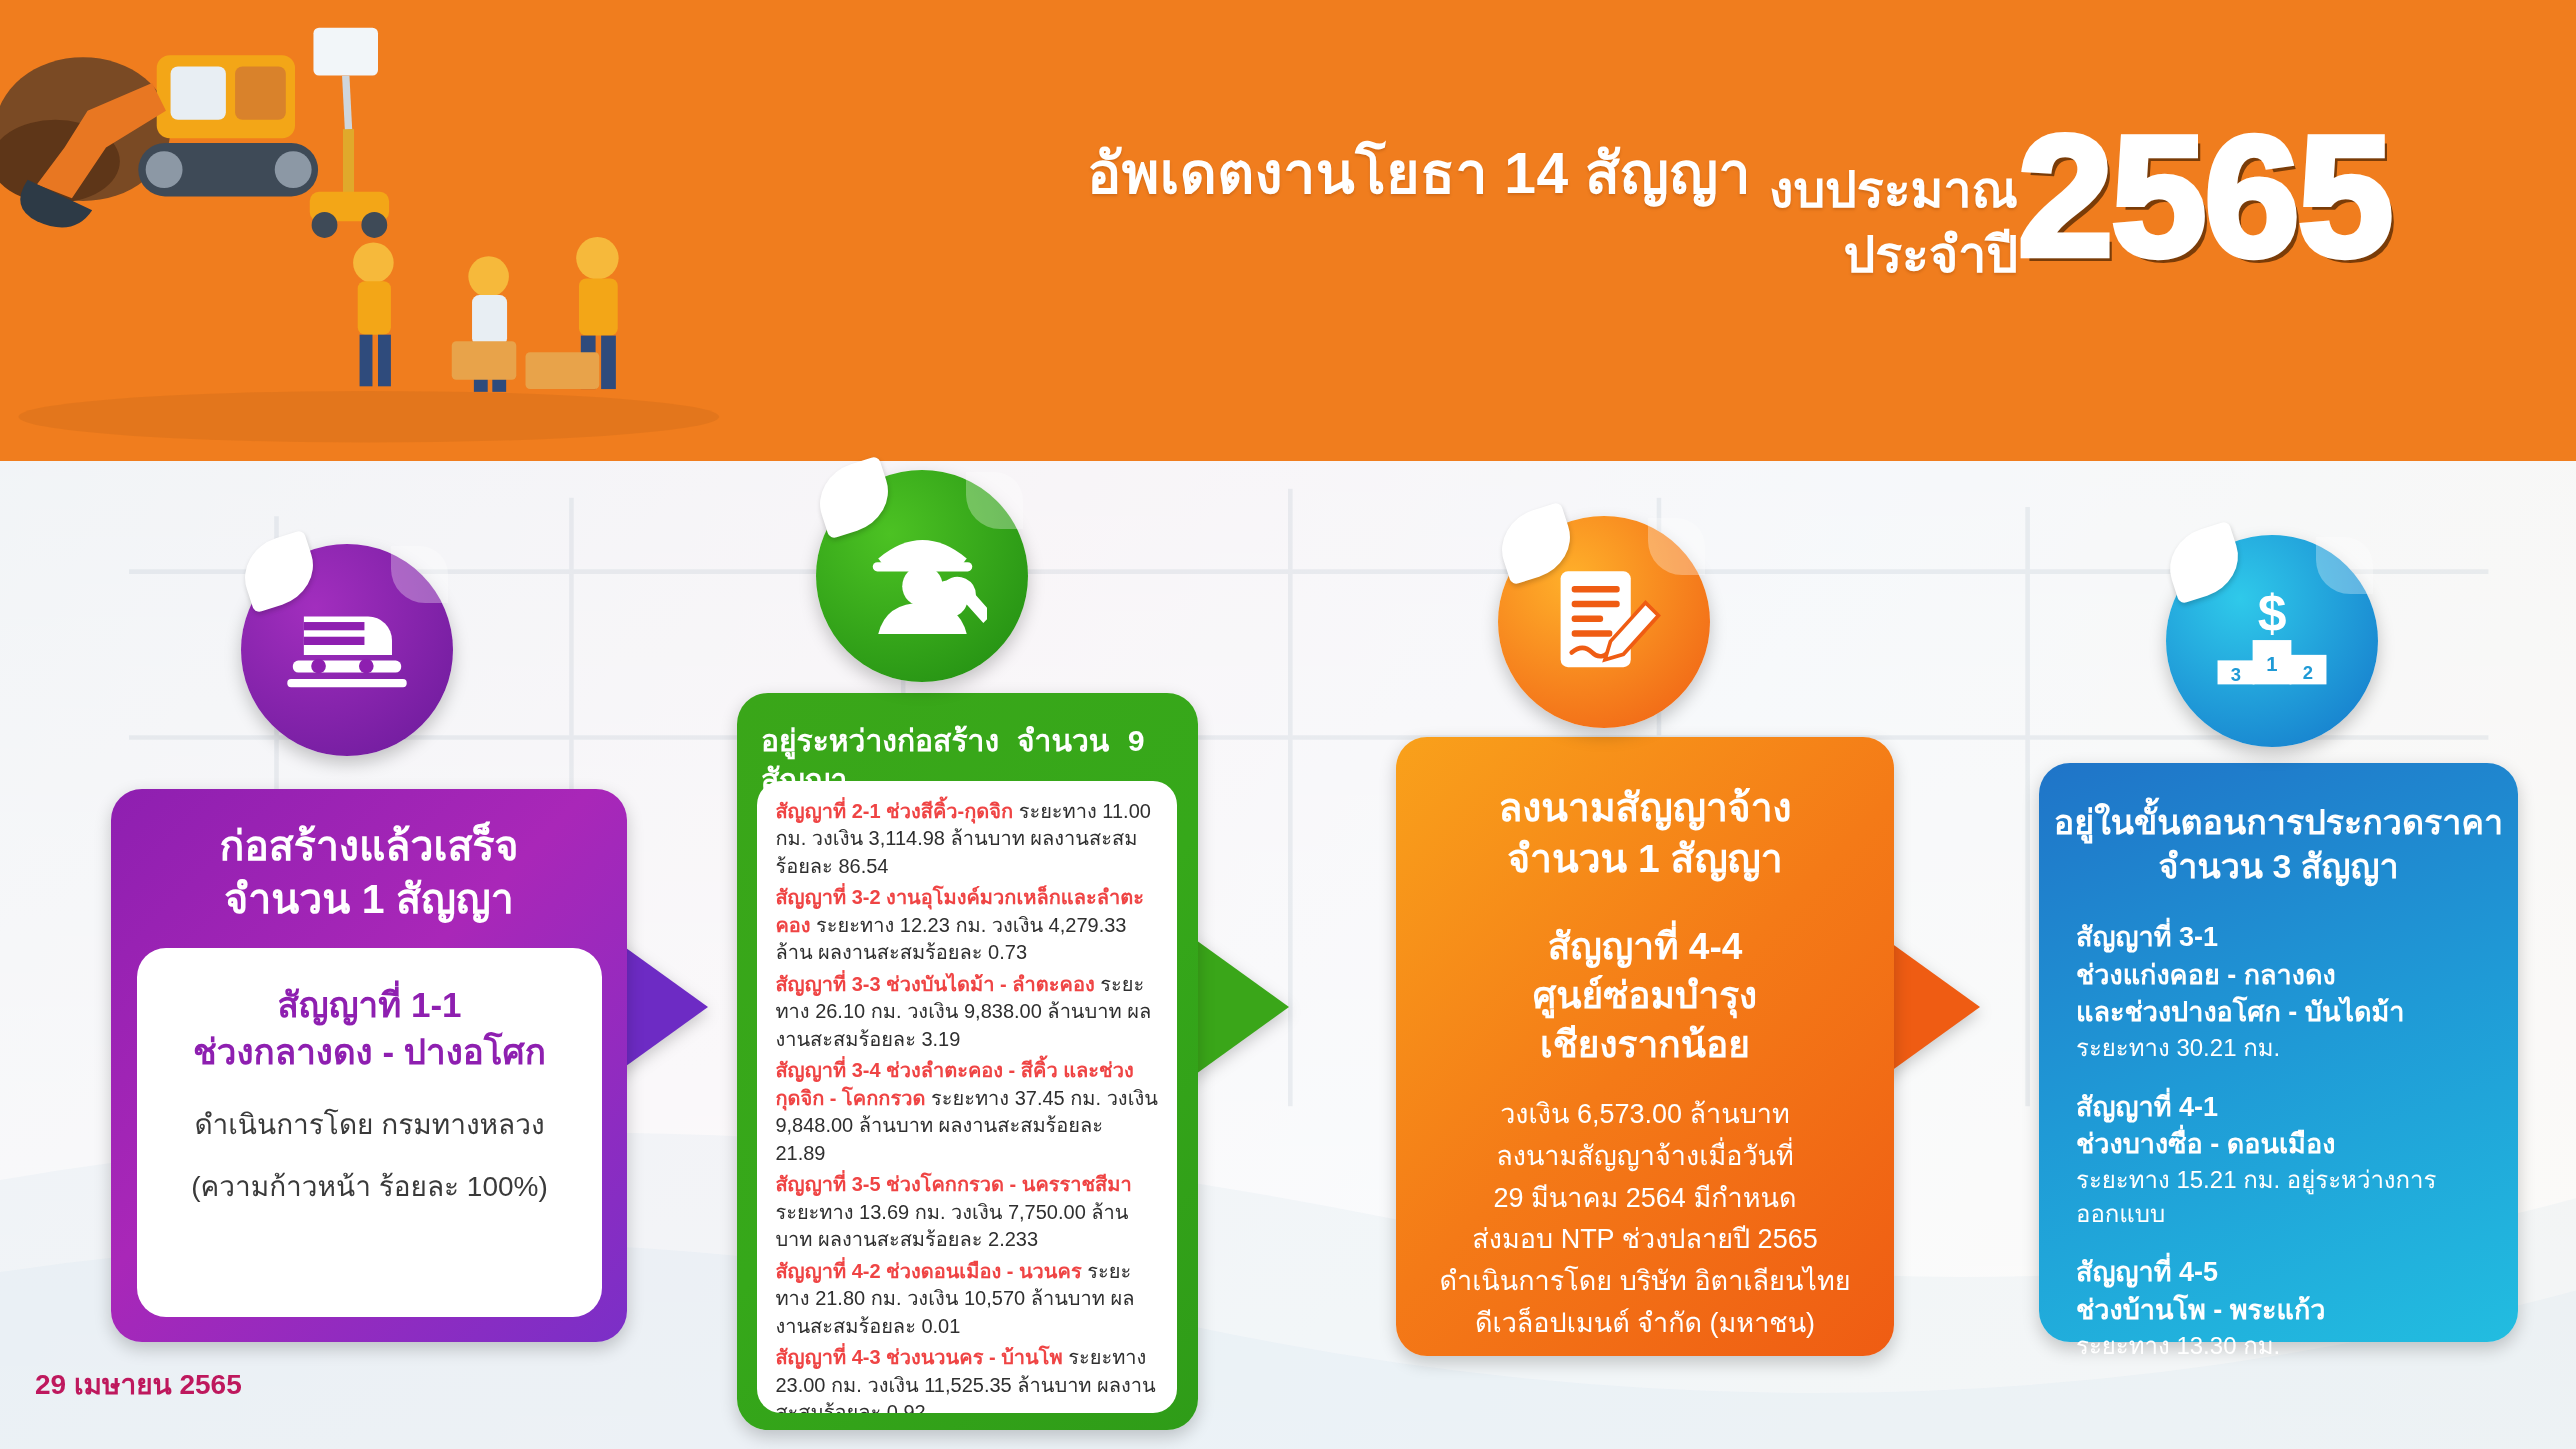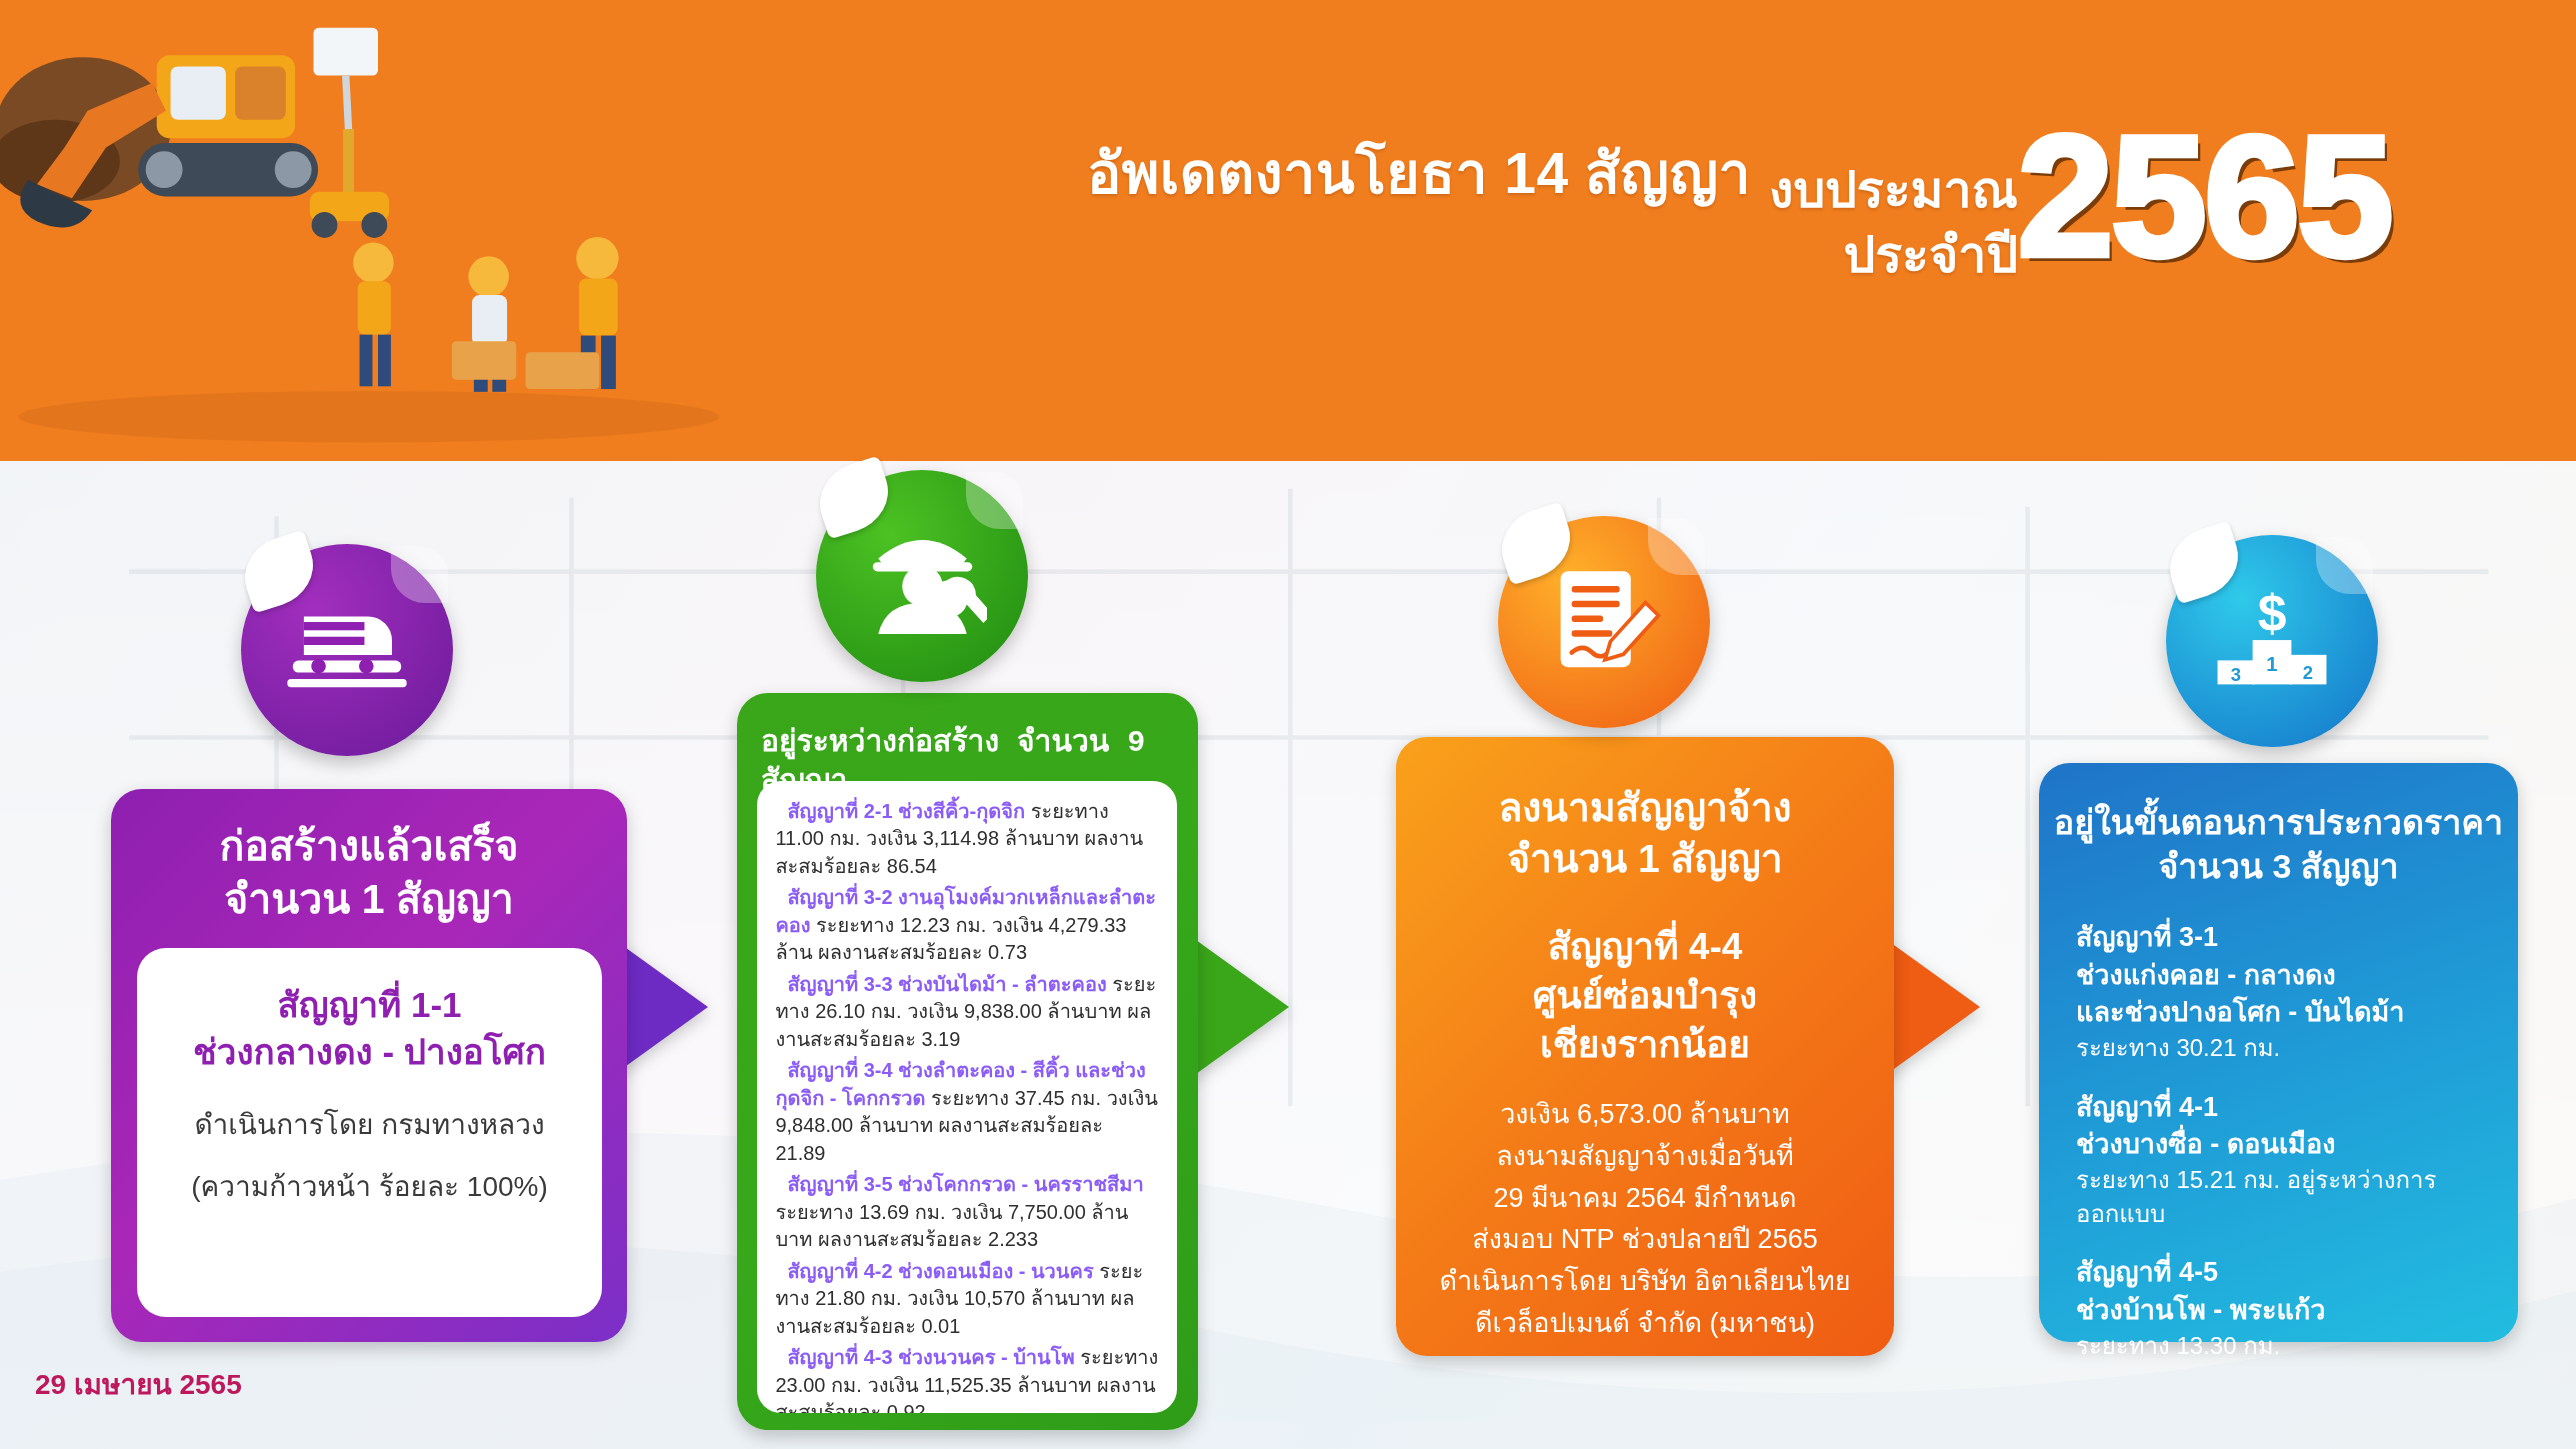--- a/index.html
+++ b/index.html
@@ -117,21 +117,21 @@
     left: 737px; top: 693px; width: 461px; height: 737px;
     background: linear-gradient(135deg,#3aa619 0%, #36a81a 50%, #2f9c18 100%);
   }
   #card2 .card-title { font-size: 30px; margin-top: 31px; text-align:left; padding-left: 24px; font-family: Liberation Mono, monospace;}
   #card2 .inner-panel {
     left: 20px; top: 88px; width: 420px; height: 632px;
     padding: 16.6px 18.4px;
     overflow: hidden;
   }
   #card2 .contract-block { margin-bottom: 3.7px; }
-  #card2 .cb-head { color:#8b5cf6; font-size: 20px; font-weight: bold; display:inline;margin-left:12px; }
+  #card2 .cb-head { color:#ef4444; font-size: 20px; font-weight: bold; display:inline; }
   #card2 .cb-body { color:#2f2f2f; font-size: 20px; display:inline; }
   #card2 .contract-block p { line-height: 1.38; }
 
   
   #card3 {
     left: 1396px; top: 737px; width: 498px; height: 619px;
     background: linear-gradient(135deg,#f9a11b 0%, #f47a17 50%, #ef5c13 100%);
   }
   #card3 .card-title { font-size: 39px; margin-top: 46px; }
   #card3 .c3-big { color:#ffffff; font-size: 37px; font-weight:bold; text-align:center; line-height:1.32; margin-top: 39px;}

